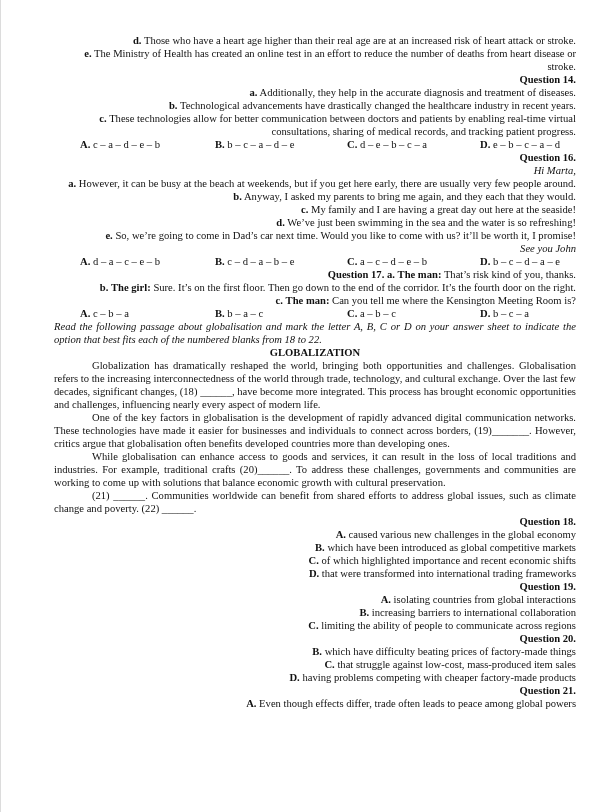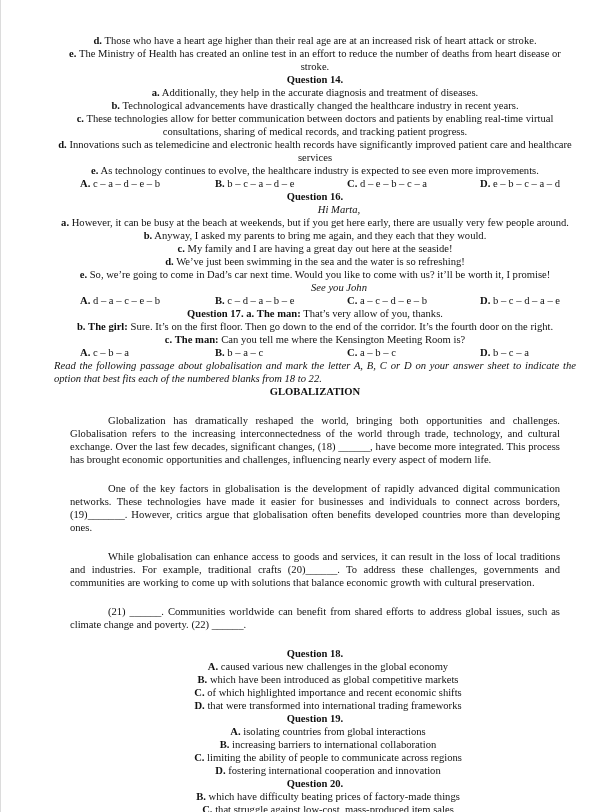--- a/index.html
+++ b/index.html
@@ -5,55 +5,53 @@
   html, body { margin: 0; padding: 0; background: #ffffff; }
   body {
     width: 609px; height: 812px; overflow: hidden; position: relative;
     font-family: "Liberation Serif", serif; color: #111;
   }
   .page-edge { position: absolute; left: 0; top: 0; bottom: 0; width: 1px; background: #dcdcdc; }
   .page {
     position: absolute; left: 54px; top: 34px; width: 522px;
     font-size: 10.6px; line-height: 13px;
   }
-  .line { margin: 0; text-align: center; }
+  .line { margin: 0; text-align: right; }
   b { font-weight: bold; }
   .q-title { font-weight: bold; }
   .options4 { position: relative; height: 13px; }
   .options4 .opt { position: absolute; top: 0; white-space: nowrap; }
   .options4 .opt:nth-child(1) { left: 26px; }
   .options4 .opt:nth-child(2) { left: 161px; }
   .options4 .opt:nth-child(3) { left: 293px; }
   .options4 .opt:nth-child(4) { left: 426px; }
   .opt-letter { font-weight: bold; }
   .italic { font-style: italic; margin-left: 48px; }
   .instr { font-weight: normal; font-style: italic; text-align: justify; }
   .heading { font-weight: bold; text-align: center; }
-  .para { text-align: justify; text-indent: 38px; margin: 16px; }
+  .para { text-align: justify; text-indent: 38px; margin: 0; }
   .optline { padding-left: 26px; white-space: nowrap; }
 </style>
 </head>
 <body>
 
 <div class="page-edge"></div>
 
 <div class="page">
 
   <section>
     <p class="line"><b>d.</b><span> Those who have a heart age higher than their real age are at an increased risk of heart attack or stroke.</span></p>
     <p class="line"><b>e.</b><span> The Ministry of Health has created an online test in an effort to reduce the number of deaths from heart disease or stroke.</span></p>
   </section>
 
   <section>
     <p class="line q-title">Question 14.</p>
     <p class="line"><b>a.</b><span> Additionally, they help in the accurate diagnosis and treatment of diseases.</span></p>
     <p class="line"><b>b.</b><span> Technological advancements have drastically changed the healthcare industry in recent years.</span></p>
     <p class="line"><b>c.</b><span> These technologies allow for better communication between doctors and patients by enabling real-time virtual consultations, sharing of medical records, and tracking patient progress.</span></p>
-    <p class="line"><b>d.</b><span> Innovations such as telemedicine and electronic health records have significantly improved patient care and healthcare services</span></p>
-    <p class="line"><b>e.</b><span> As technology continues to evolve, the healthcare industry is expected to see even more improvements.</span></p>
     <div class="options4">
       <span class="opt"><span class="opt-letter">A.</span><span> c – a – d – e – b</span></span>
       <span class="opt"><span class="opt-letter">B.</span><span> b – c – a – d – e</span></span>
       <span class="opt"><span class="opt-letter">C.</span><span> d – e – b – c – a</span></span>
       <span class="opt"><span class="opt-letter">D.</span><span> e – b – c – a – d</span></span>
     </div>
   </section>
 
   <section>
     <p class="line q-title">Question 16.</p>
@@ -66,21 +64,21 @@
     <p class="line italic">See you John</p>
     <div class="options4">
       <span class="opt"><span class="opt-letter">A.</span><span> d – a – c – e – b</span></span>
       <span class="opt"><span class="opt-letter">B.</span><span> c – d – a – b – e</span></span>
       <span class="opt"><span class="opt-letter">C.</span><span> a – c – d – e – b</span></span>
       <span class="opt"><span class="opt-letter">D.</span><span> b – c – d – a – e</span></span>
     </div>
   </section>
 
   <section>
-    <p class="line"><b>Question 17.</b> <b>a.</b> <b>The man:</b><span> That’s very allow of you, thanks.</span></p>
+    <p class="line"><b>Question 17.</b> <b>a.</b> <b>The man:</b><span> That’s risk kind of you, thanks.</span></p>
     <p class="line"><b>b.</b> <b>The girl:</b><span> Sure. It’s on the first floor. Then go down to the end of the corridor. It’s the fourth door on the right.</span></p>
     <p class="line"><b>c.</b> <b>The man:</b><span> Can you tell me where the Kensington Meeting Room is?</span></p>
     <div class="options4">
       <span class="opt"><span class="opt-letter">A.</span><span> c – b – a</span></span>
       <span class="opt"><span class="opt-letter">B.</span><span> b – a – c</span></span>
       <span class="opt"><span class="opt-letter">C.</span><span> a – b – c</span></span>
       <span class="opt"><span class="opt-letter">D.</span><span> b – c – a</span></span>
     </div>
   </section>
 
@@ -97,21 +95,20 @@
     <p class="line optline"><b>B.</b><span> which have been introduced as global competitive markets</span></p>
     <p class="line optline"><b>C.</b><span> of which highlighted importance and recent economic shifts</span></p>
     <p class="line optline"><b>D.</b><span> that were transformed into international trading frameworks</span></p>
   </section>
 
   <section>
     <p class="line q-title">Question 19.</p>
     <p class="line optline"><b>A.</b><span> isolating countries from global interactions</span></p>
     <p class="line optline"><b>B.</b><span> increasing barriers to international collaboration</span></p>
     <p class="line optline"><b>C.</b><span> limiting the ability of people to communicate across regions</span></p>
-    <p class="line optline"><b>D.</b><span> fostering international cooperation and innovation</span></p>
   </section>
 
   <section>
     <p class="line q-title">Question 20.</p>
     <p class="line optline"><b>B.</b><span> which have difficulty beating prices of factory-made things</span></p>
     <p class="line optline"><b>C.</b><span> that struggle against low-cost, mass-produced item sales</span></p>
     <p class="line optline"><b>D.</b><span> having problems competing with cheaper factory-made products</span></p>
   </section>
 
   <section>

